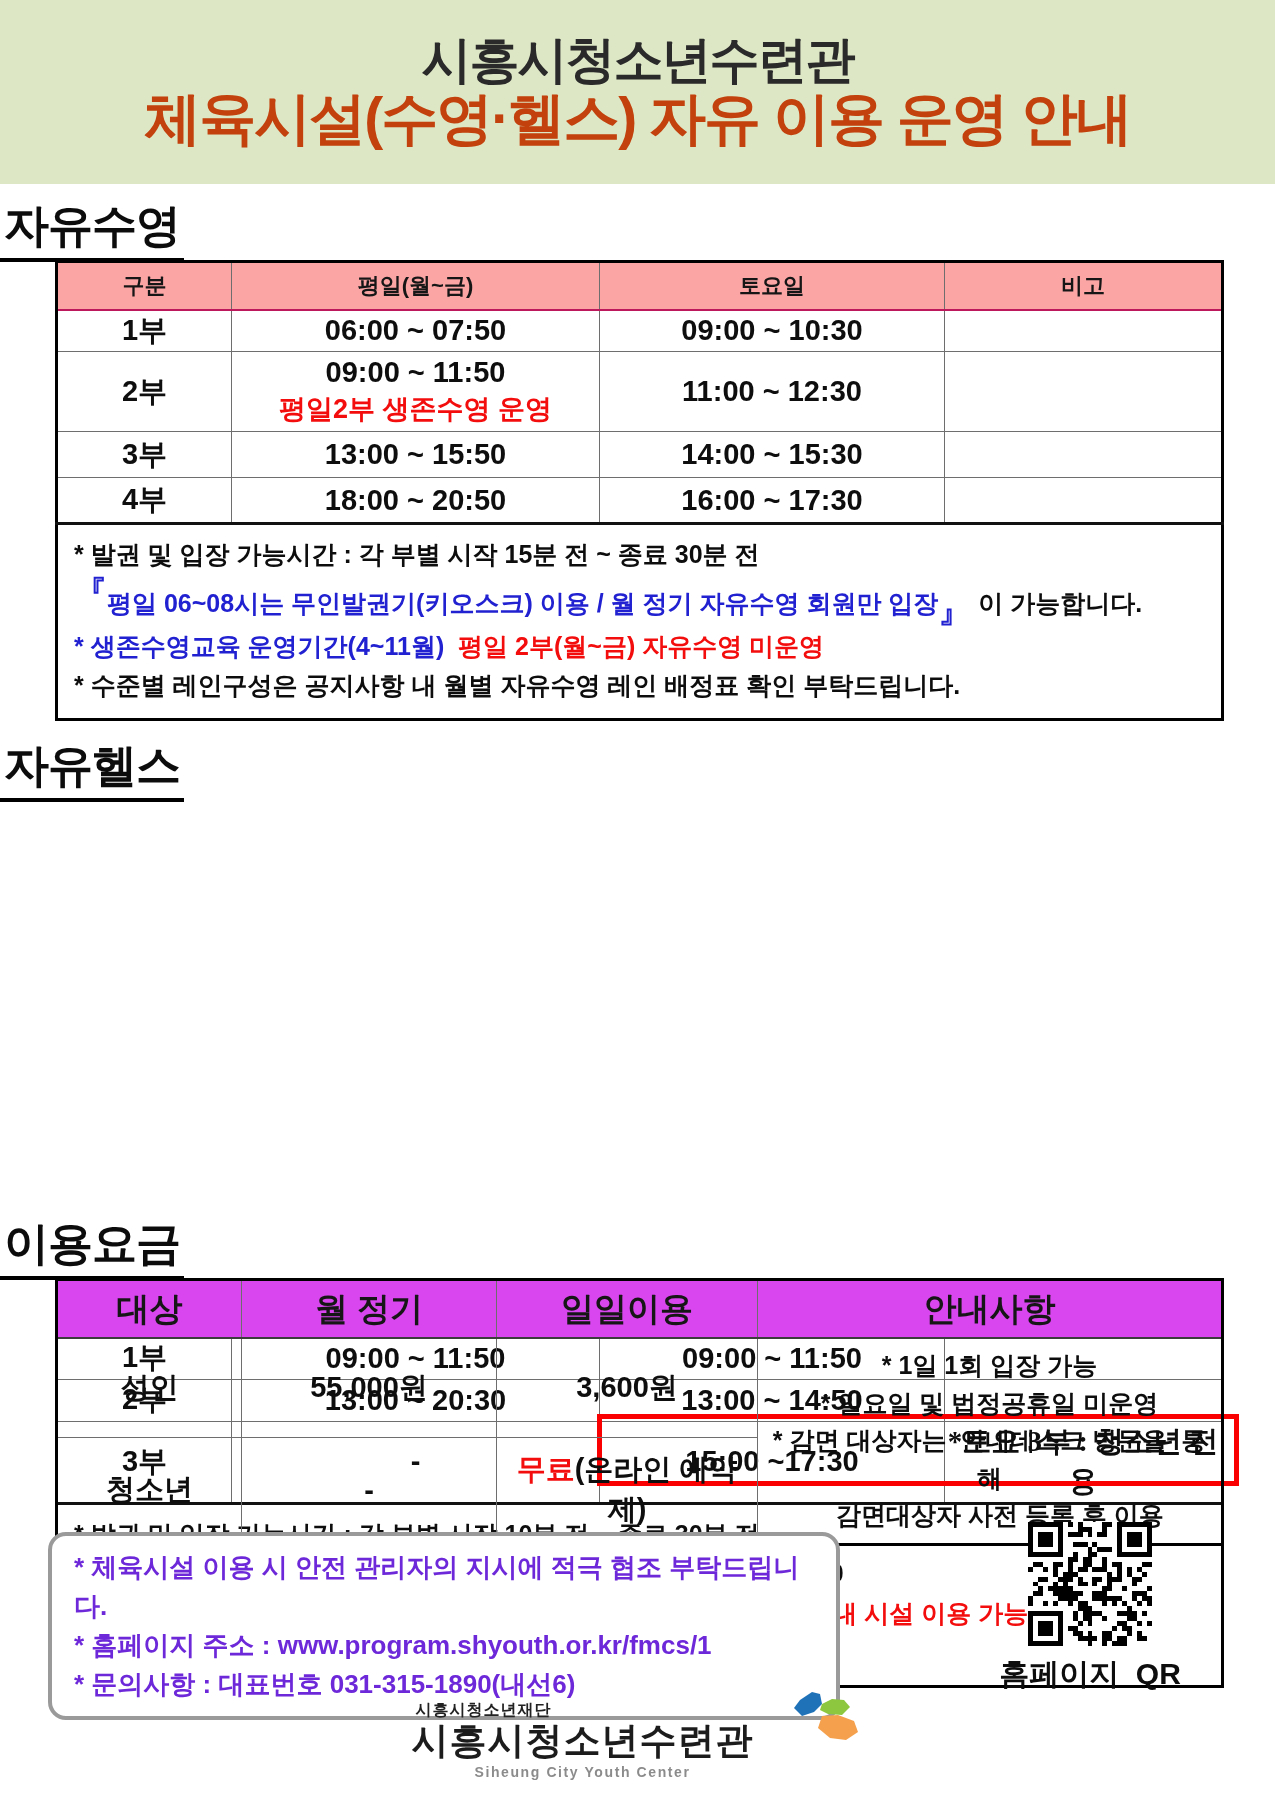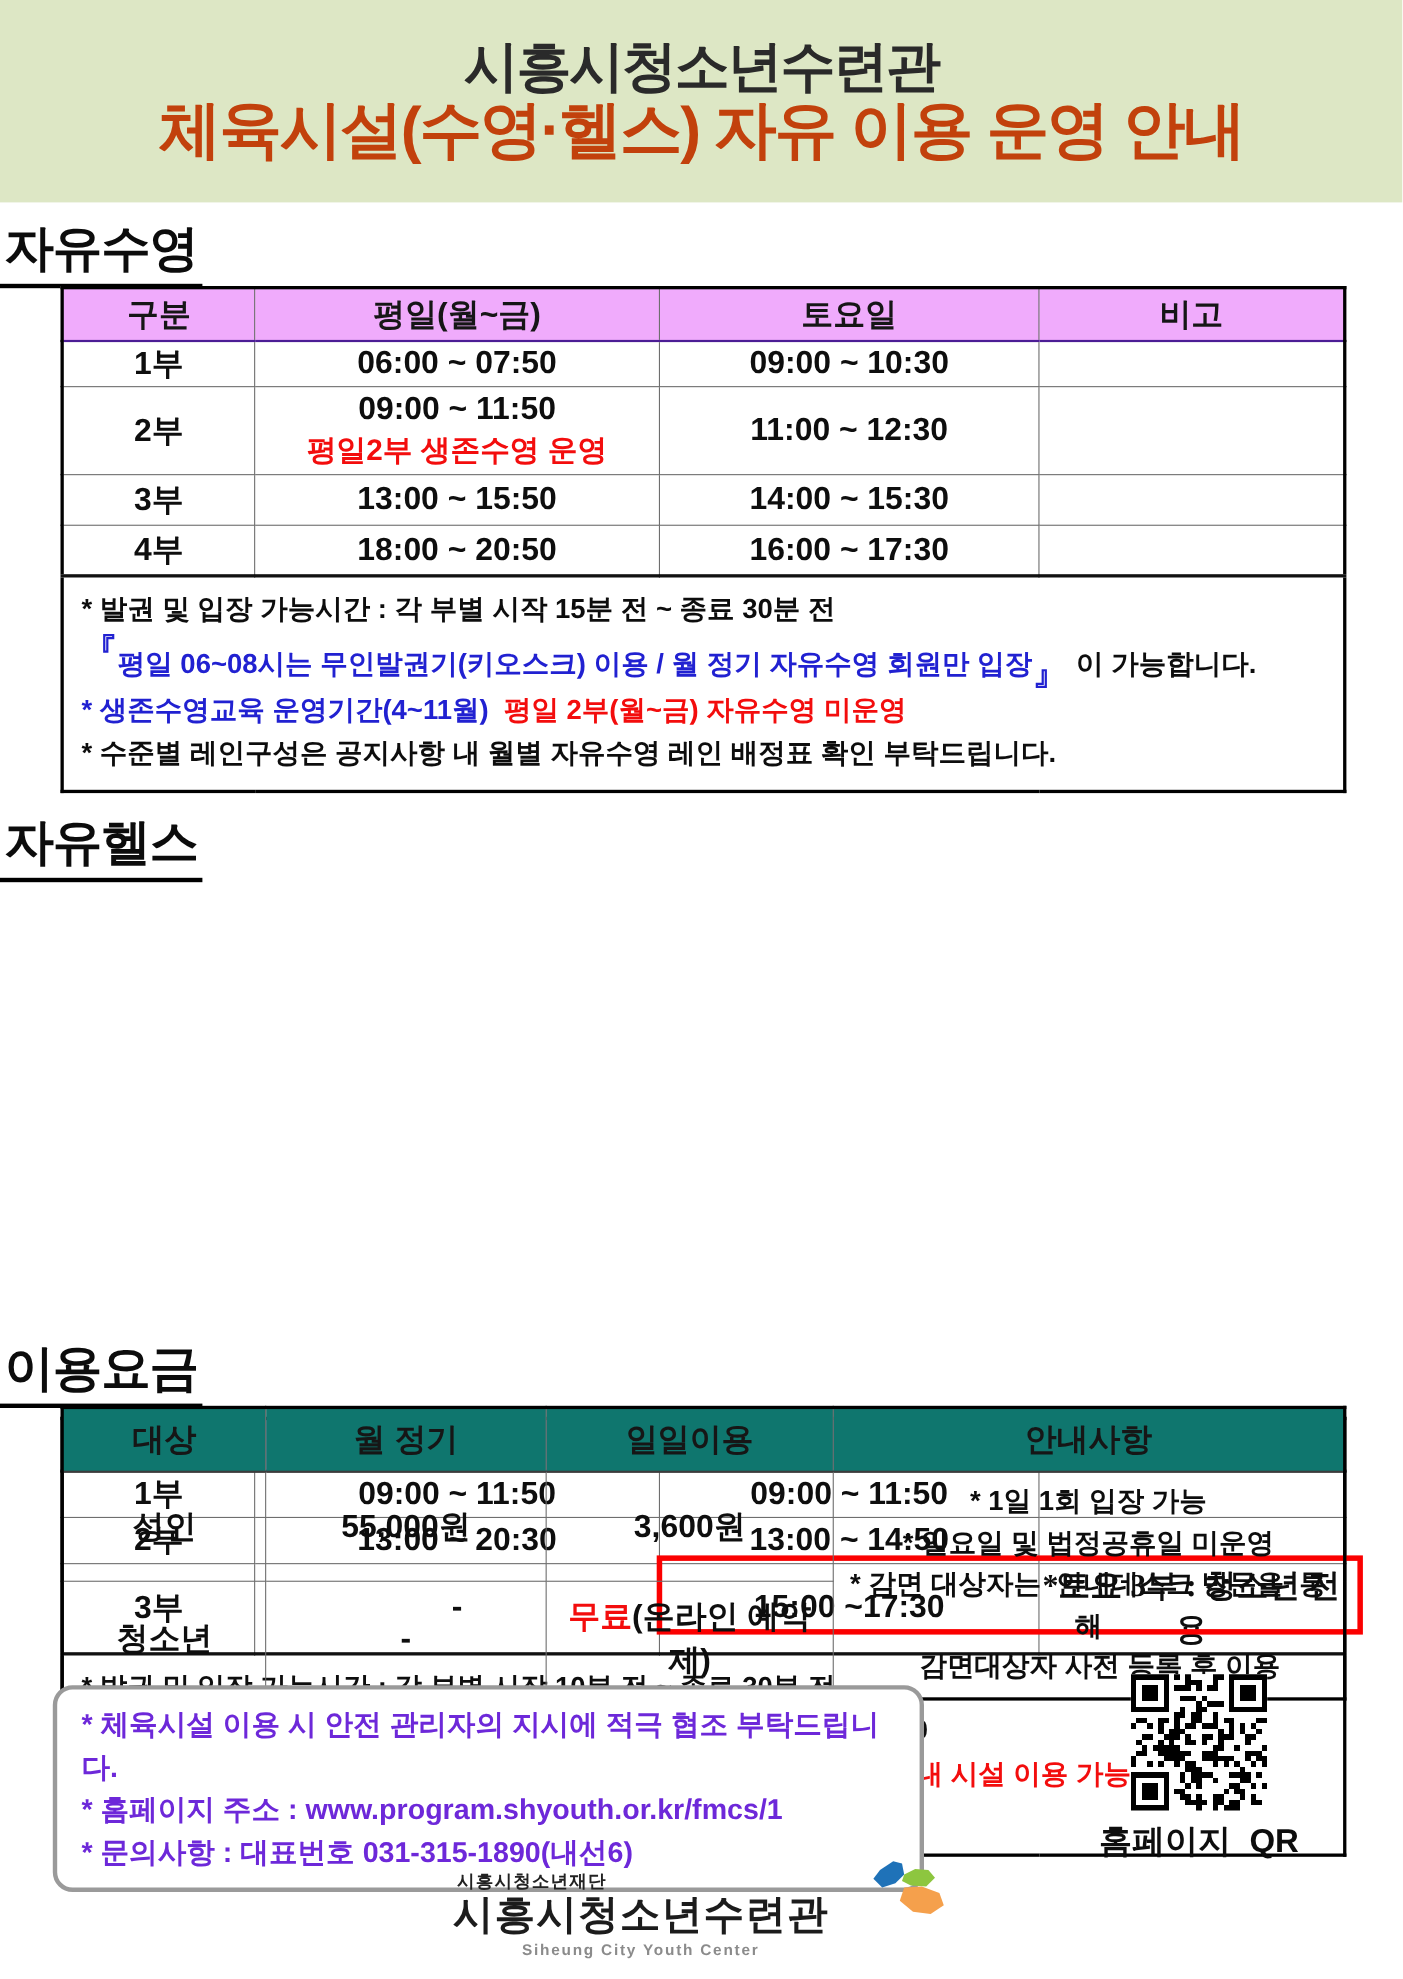--- a/index.html
+++ b/index.html
@@ -14,39 +14,39 @@
   .band .t1{font-size:50px;font-weight:900;letter-spacing:-2px;color:#2a2a2a;line-height:1.05;}
   .band .t2{font-size:57px;font-weight:900;letter-spacing:-2px;color:#c2410c;line-height:1.1;}
   
   .sec-title{width:1275px;text-align:left;}
   .sec-title span{display:inline-block;font-size:45px;font-weight:800;letter-spacing:-1px;
                   border-bottom:4px solid #000;padding:0 4px 2px 4px;color:#0c0c0c;}
   
   table{border-collapse:collapse;table-layout:fixed;}
   .sched{width:1166px;border:3px solid #000;background:#fff;}
   .sched th,.sched td{border:1px solid #6e6e6e;text-align:center;vertical-align:middle;padding:0;}
-  .sched th{background:#f0abfc;font-size:29px;font-weight:800;color:#161616;border-bottom:2px solid #4c1d95;}
+  .sched th{background:#fca5a5;font-size:22px;font-weight:800;color:#161616;border-bottom:2px solid #be185d;}
   .sched td{font-size:29px;font-weight:700;color:#0e0e0e;}
   .h48{height:48px;} .h42{height:42px;} .h80{height:80px;} .h46{height:46px;} .h44{height:44px;}
   .sub-red{font-size:27px;font-weight:800;margin-top:2px;}
   .notes-cell{border-top:3px solid #111 !important;text-align:left !important;
               padding:10px 16px 12px 16px !important;}
   .note-line{font-size:25px;font-weight:700;line-height:1.58;color:#0d0d0d;white-space:pre-wrap;}
   .t-blue{color:#2121d1;}
   .t-red{color:#f30d0d;}
   .brk{font-size:33px;font-weight:800;position:relative;}
   .brk-o{top:-8px;}
   .brk-c{top:10px;}
   .tbl-wrap{position:relative;}
   .red-box{position:absolute;left:542px;top:126px;width:632px;height:62px;
            border:5px solid #fb0000;pointer-events:none;}
   
   .fee{width:1166px;border:3px solid #000;}
   .fee th,.fee td{border:1px solid #6e6e6e;text-align:center;vertical-align:middle;}
-  .fee th{background:#0f766e;font-size:29px;font-weight:800;color:#161616;border-bottom:2px solid #3c3c3c;height:54px;}
+  .fee th{background:#d946ef;font-size:33px;font-weight:800;color:#161616;border-bottom:2px solid #3c3c3c;height:54px;}
   .fee td{font-size:29px;font-weight:700;color:#0e0e0e;}
   .fee .r1{height:87px;} .fee .r2{height:93px;}
   .fee-info{text-align:right;padding:8px 14px !important;}
   .fee-info .note-line{font-size:25px;line-height:1.5;}
   
   .bottom-box{left:48px;top:1532px;width:792px;border:4px solid #9a9a9a;border-radius:18px;
               padding:12px 20px 12px 22px;box-sizing:border-box;background:#fff;}
   .bottom-box .bb-line{font-size:26px;font-weight:700;line-height:1.5;color:#6d28d9;white-space:pre-wrap;}
   
   .qr{left:1028px;top:1522px;width:124px;height:124px;background:#fff;}

